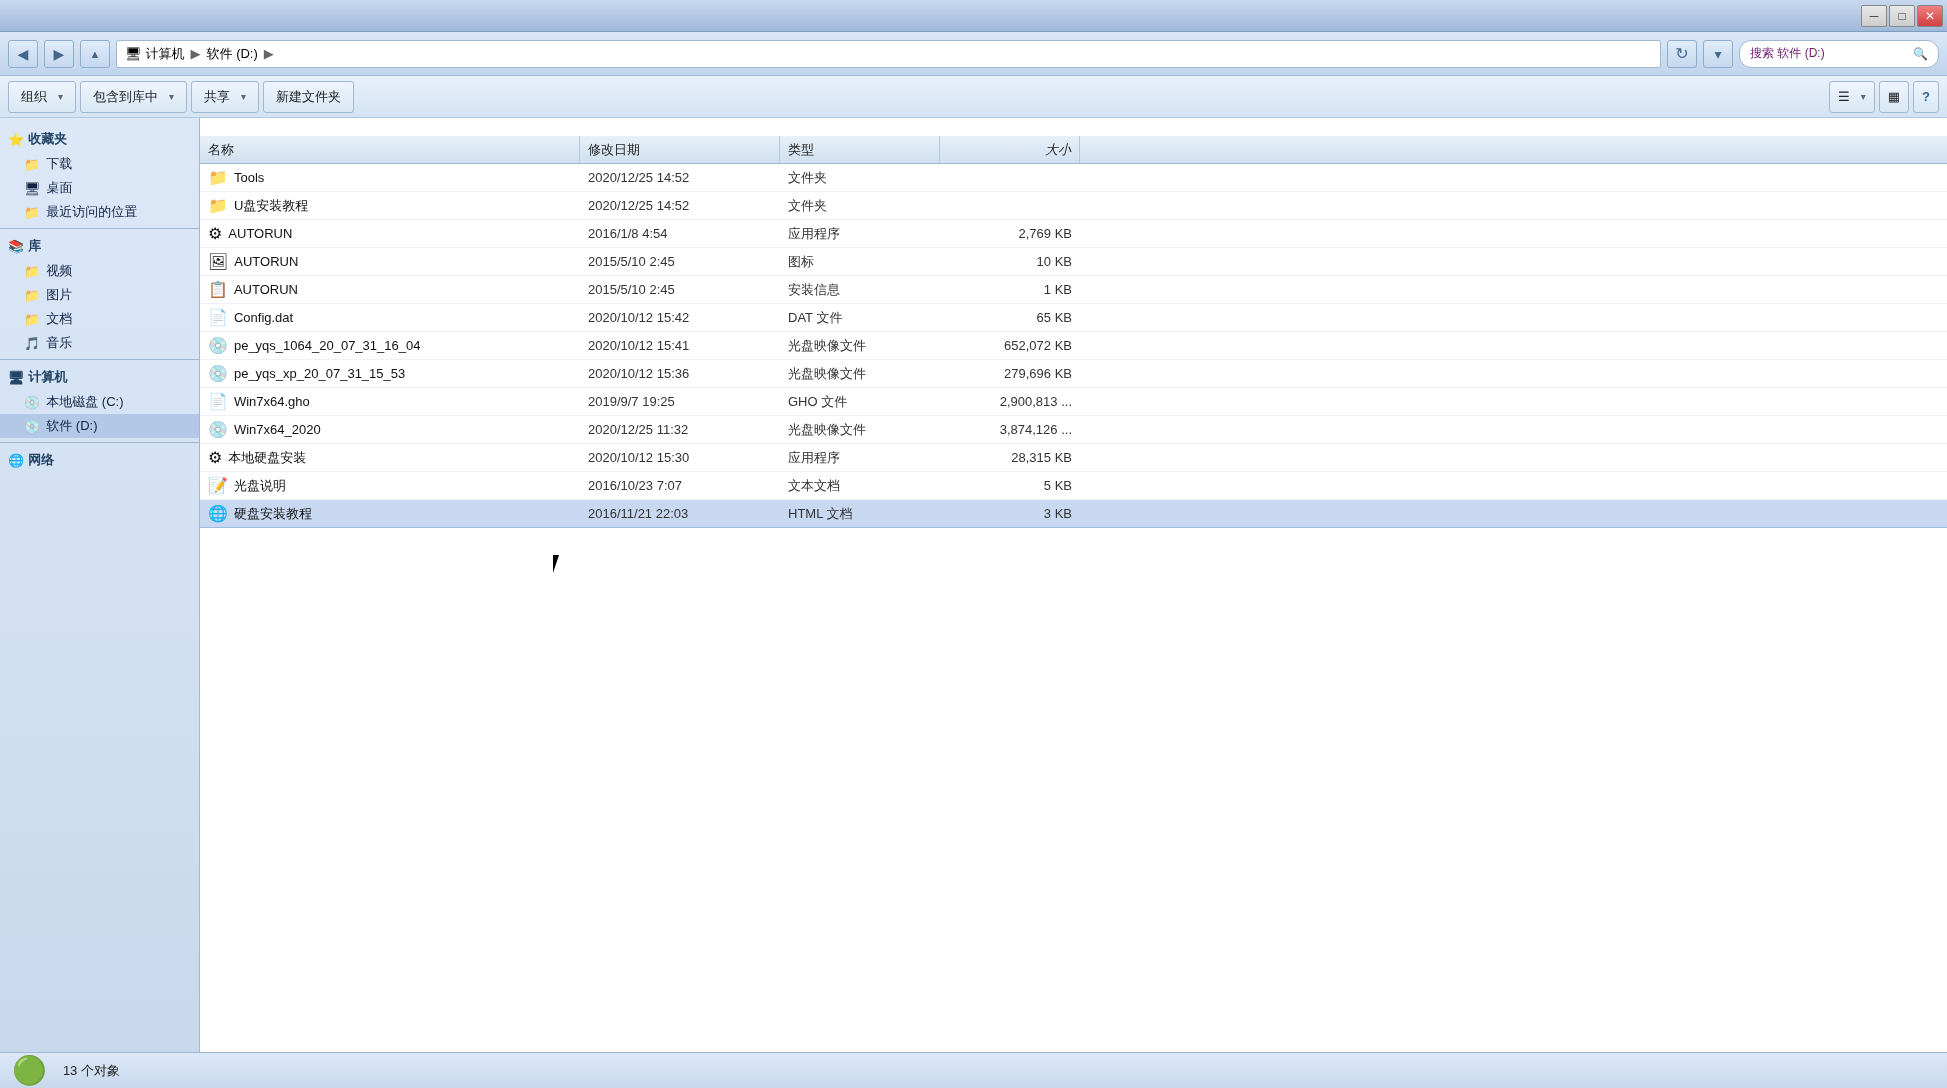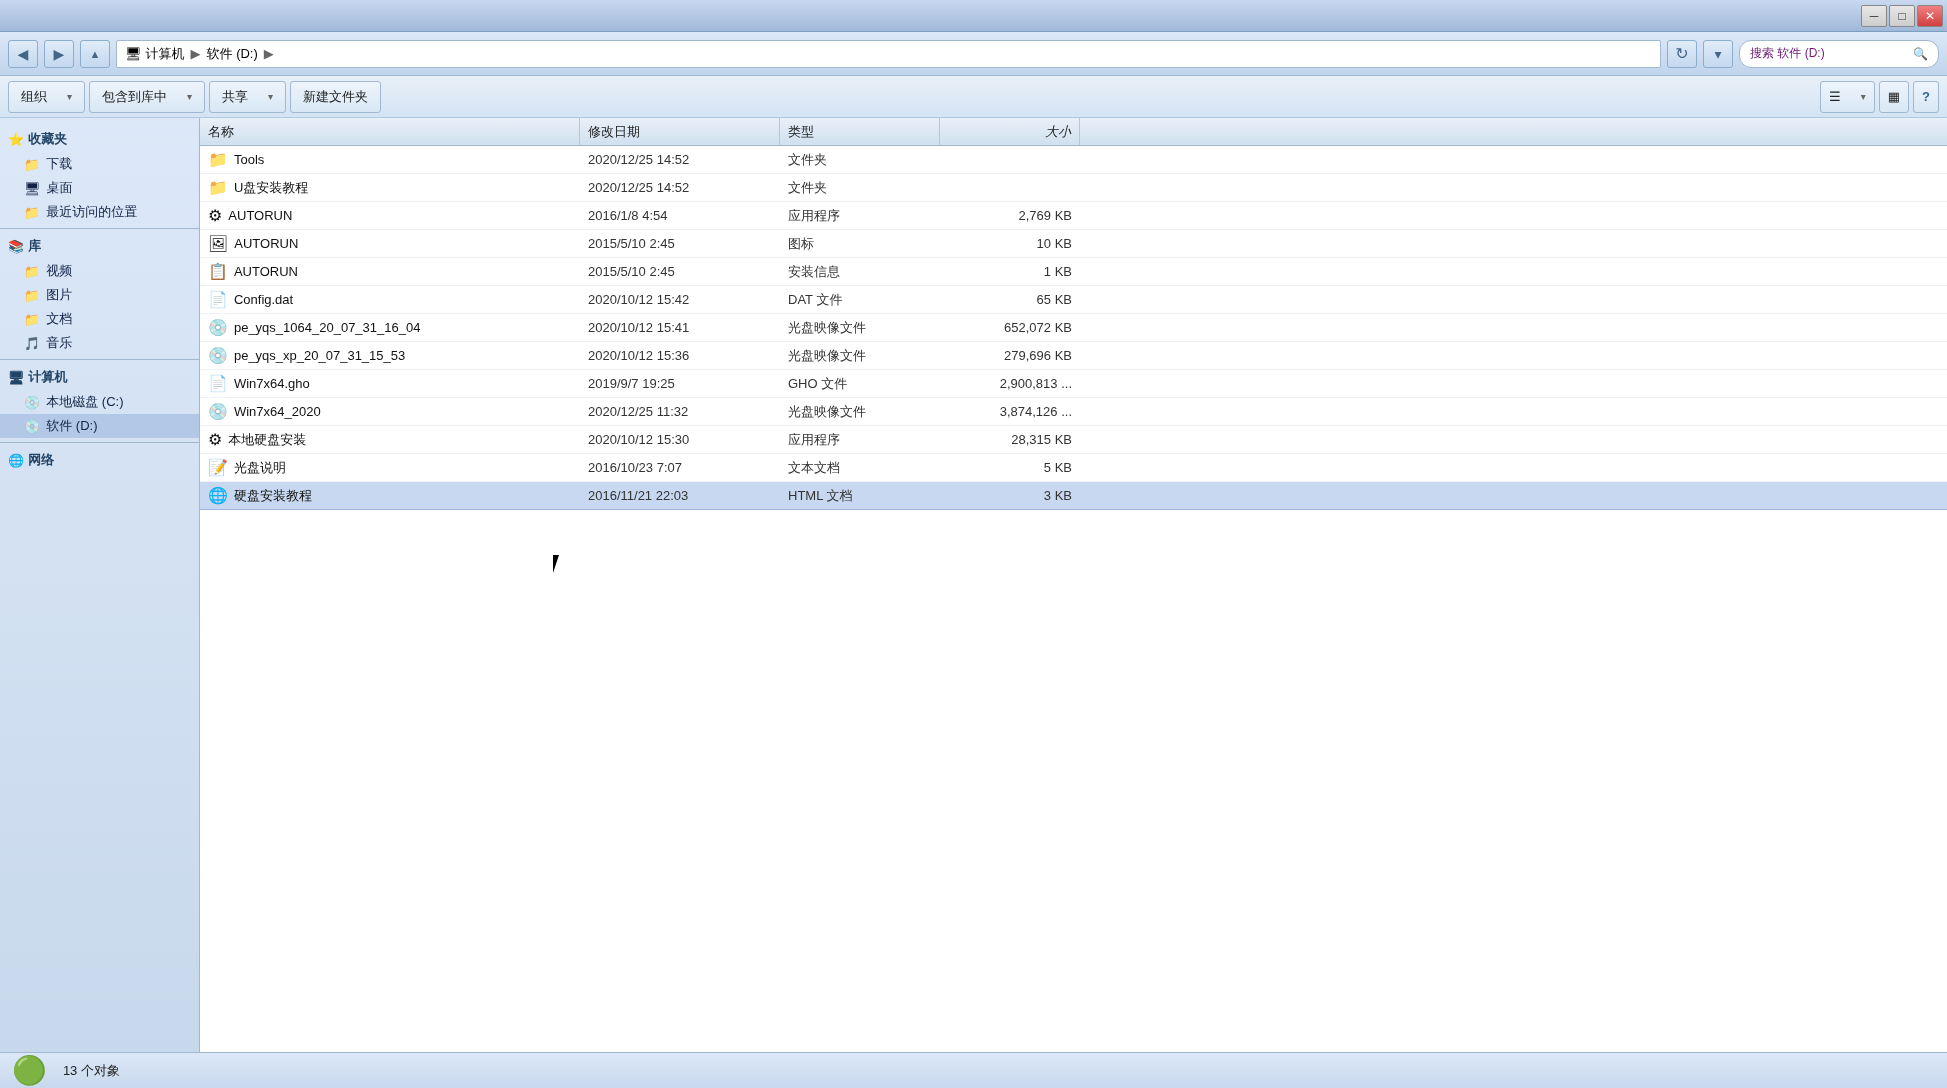--- a/index.html
+++ b/index.html
@@ -116,21 +116,21 @@
     }
     .toolbar-btn {
       height: 32px;
       padding: 0 12px;
       background: linear-gradient(to bottom, #eef4fc, #d8e8f4);
       border: 1px solid #a0b8d0;
       border-radius: 3px;
       cursor: pointer;
       display: flex;
       align-items: center;
-      gap: 20px;
+      gap: 11px;
       font-size: 13px;
       color: #222;
     }
     .dropdown-arrow { font-size: 10px; color: #666; }
 
     
     .main-layout {
       display: flex;
       height: calc(1088px - 32px - 44px - 42px - 36px);
     }
@@ -166,20 +166,21 @@
       cursor: pointer;
     }
     .sidebar-item.active { background: rgba(100,140,200,0.3); }
     .divider { height: 1px; background: #a0b8d0; margin: 4px 0; }
 
     
     .file-list-container {
       flex: 1;
       background: #fff;
       overflow-y: auto;
+      margin-top: 18px;
     }
     .file-list-header {
       display: flex;
       background: linear-gradient(to bottom, #e8f0f8, #d0e0f0);
       border-bottom: 1px solid #a0b8d0;
       height: 28px;
       align-items: center;
       position: sticky;
       top: 0;
     }

